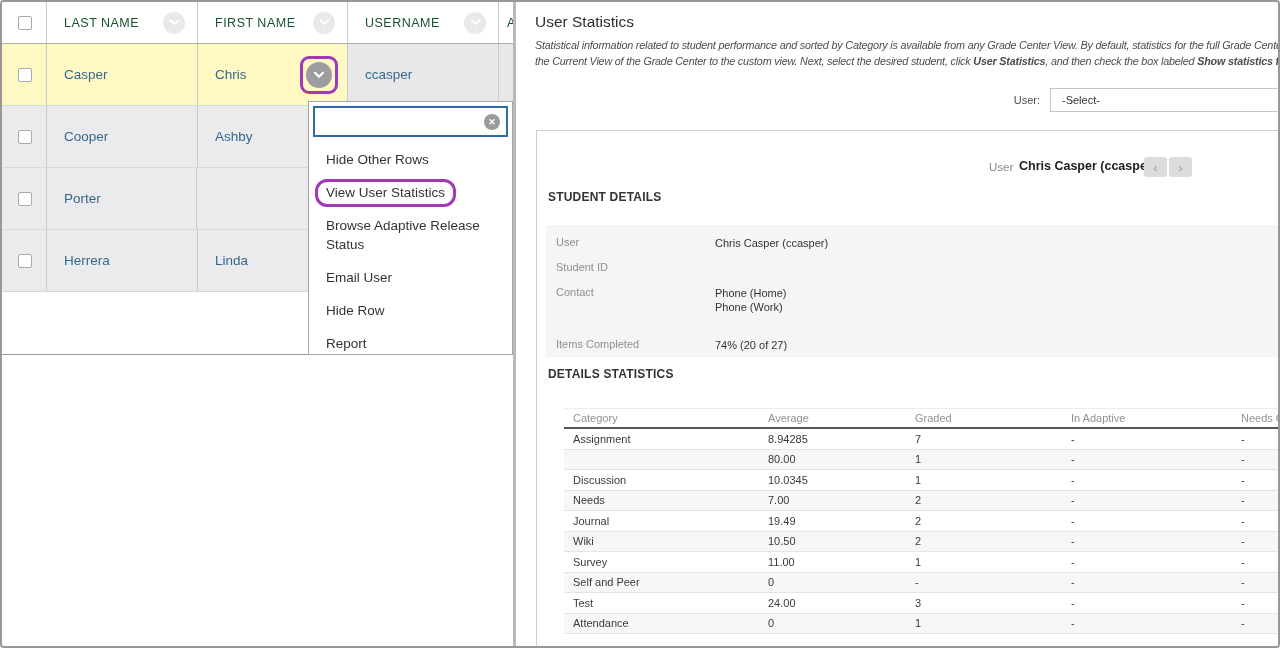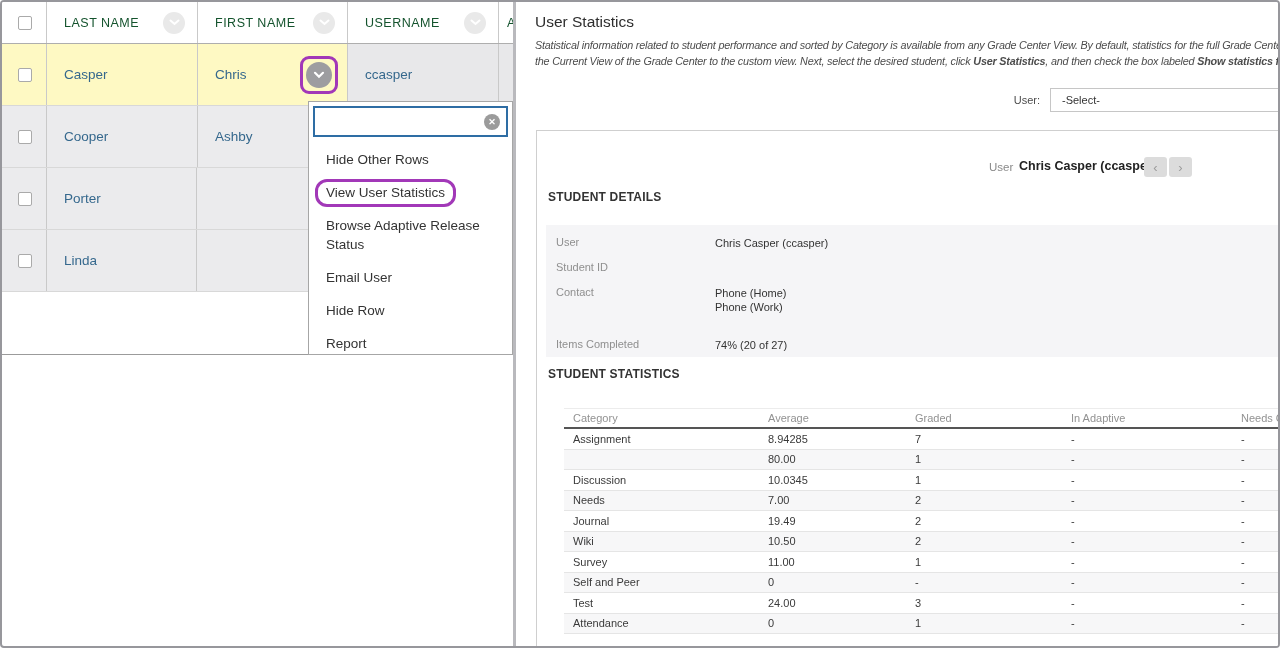--- a/index.html
+++ b/index.html
@@ -169,20 +169,23 @@
         <span class="link">Porter</span>
       </div>
       <div class="gt-cell c-user"></div>
       <div class="gt-cell c-part"></div>
     </div>
 
     <div class="gt-row">
       <div class="gt-cell c-check">
         <span class="checkbox"></span>
       </div>
+      <div class="gt-cell c-last">
+        <span class="link">Herrera</span>
+      </div>
       <div class="gt-cell c-first">
         <span class="link">Linda</span>
       </div>
       <div class="gt-cell c-user"></div>
       <div class="gt-cell c-part"></div>
     </div>
 
     <div class="gt-footer"></div>
   </div>
 
@@ -236,21 +239,21 @@
         <div class="d-row" style="top:61px;">
           <span class="d-label">Contact</span>
           <span class="d-value"><span>Phone (Home)</span><br><span>Phone (Work)</span></span>
         </div>
         <div class="d-row" style="top:113px;">
           <span class="d-label">Items Completed</span>
           <span class="d-value">74% (20 of 27)</span>
         </div>
       </div>
 
-      <div class="sec-heading cs-head">STUDENT STATISTICS</div>
+      <div class="sec-heading cs-head">DETAILS STATISTICS</div>
 
       <div class="stats">
         <div class="srow shead">
           <span>Category</span>
           <span>Average</span>
           <span>Graded</span>
           <span>In Adaptive</span>
           <span>Needs Grading</span>
         </div>
         <div class="srow">

